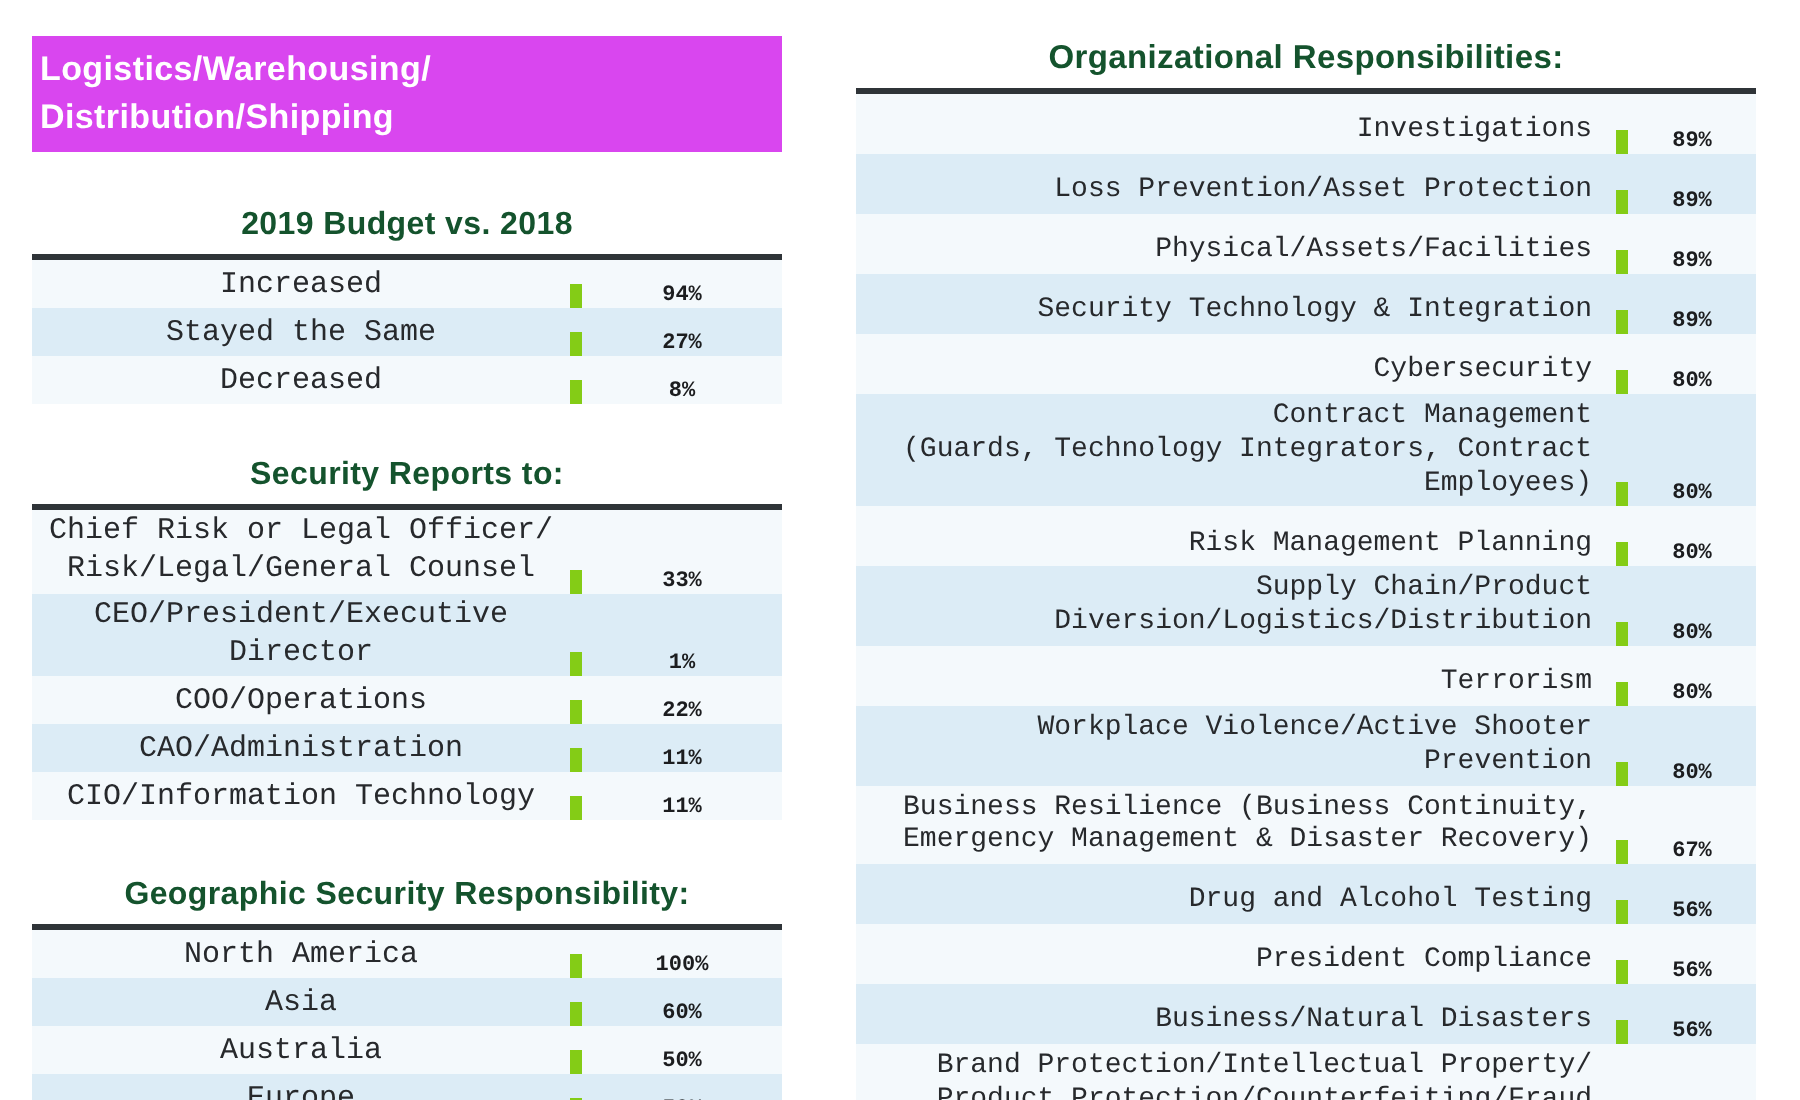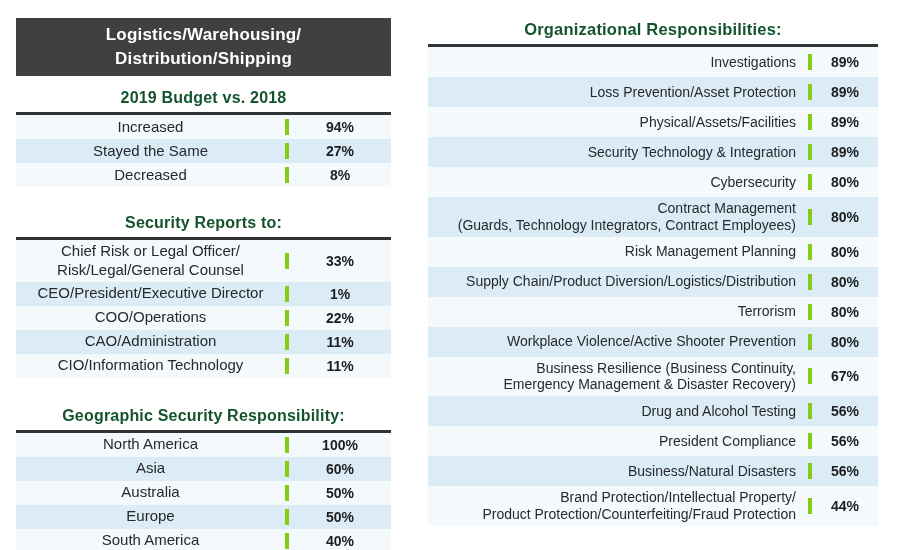--- a/index.html
+++ b/index.html
@@ -2,41 +2,41 @@
 <html><head>
 <meta charset="utf-8">
 <style>
   * { margin:0; padding:0; box-sizing:border-box; }
   html,body { width:900px; height:550px; background:#ffffff; overflow:hidden;
     font-family:"Liberation Sans", sans-serif; }
   .container { display:flex; padding:18px 0 0 16px; }
   .left-col { width:375px; flex:0 0 375px; }
   .right-col { width:450px; flex:0 0 450px; margin-left:37px; padding-top:2px; }
 
-  .title-box { background:#404040; color:#ffffff; font-weight:bold; font-size:17px;
-    text-align:center; line-height:1.42; padding:5px 4px; white-space:pre-line;
+  .title-box { background:#d946ef; color:#ffffff; font-weight:bold; font-size:17px;
+    line-height:1.42; padding:5px 4px; white-space:pre-line;
     letter-spacing:0.2px; }
 
   .red-heading { color:#14532d; font-weight:bold; font-size:16px; text-align:center;
     letter-spacing:0.2px; }
-  .h-budget { margin:13px 0 5px 0; }
+  .h-budget { margin:28px 0 5px 0; }
   .h-reports { margin:27px 0 5px 0; }
   .h-geo { margin:29px 0 5px 0; }
   .h-org { margin:0 0 5px 0; font-size:16.5px; }
 
   .tbl { border-top:3px solid #2f3438; width:100%; }
-  .row { display:flex; align-items:center; }
+  .row { display:flex; align-items:flex-end;font-family:Liberation Mono, monospace; }
   .tbl .row:nth-child(odd)  { background:#f4f9fc; }
   .tbl .row:nth-child(even) { background:#dcecf6; }
 
   .cell { display:flex; align-items:center; }
   .cell.label { flex:1; justify-content:center; text-align:center; font-size:15px;
     color:#27292c; line-height:1.25; padding:2px 8px; white-space:pre-line; }
   .cell.value { width:106px; flex:0 0 106px; justify-content:center;
-    border-left:4px solid #84cc16; font-weight:bold; font-size:14px; color:#1c1d1f; }
+    border-left:6px solid #84cc16; font-weight:bold; font-size:11px; color:#1c1d1f; }
   .left-col .row { min-height:24px; }
 
   .rt .row { min-height:30px; }
   .rt .cell.label { justify-content:flex-end; text-align:right; font-size:14px;
     padding:3px 12px 3px 6px; line-height:1.2; }
   .rt .cell.value { width:70px; flex:0 0 70px; }
 </style>
 </head>
 <body>
 

